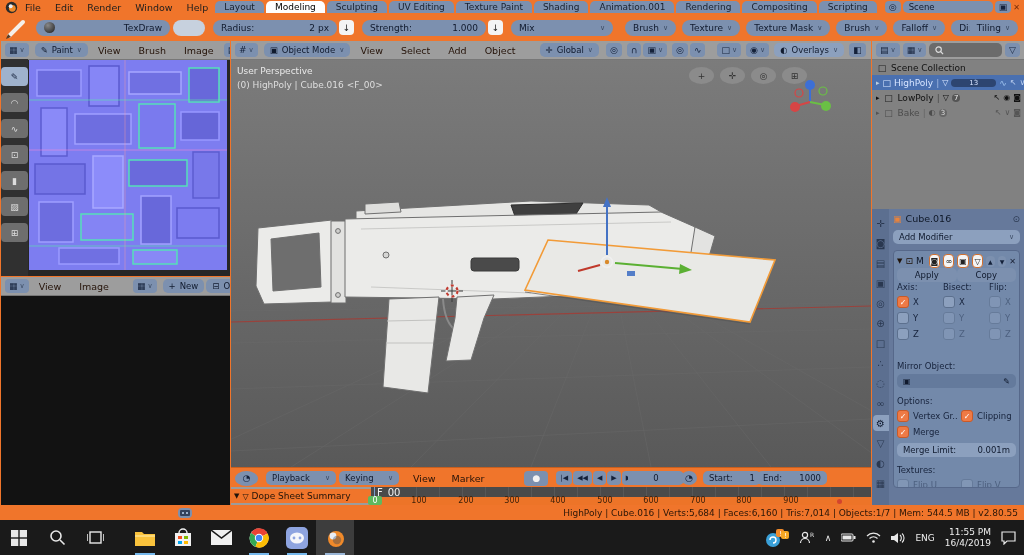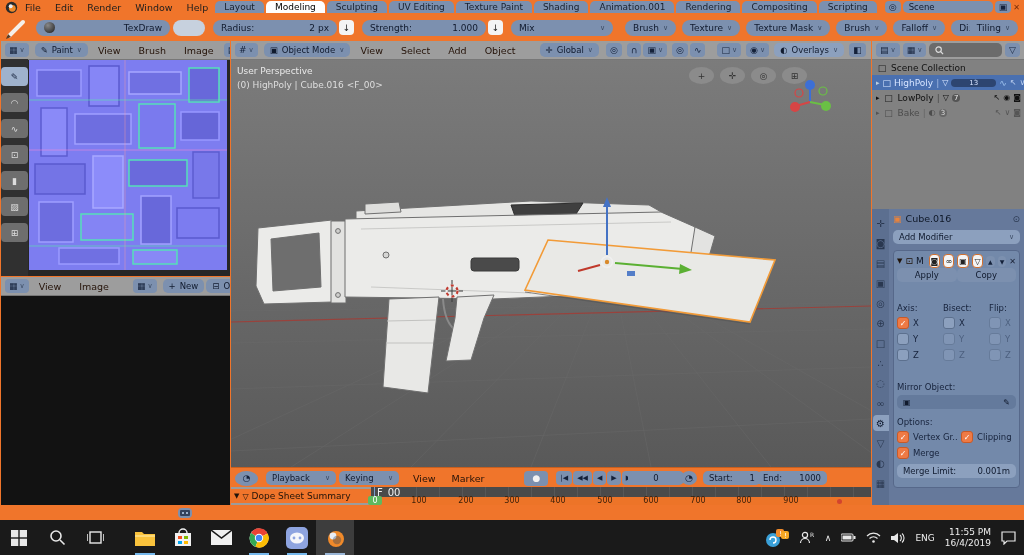--- a/index.html
+++ b/index.html
@@ -523,21 +523,21 @@
         <span class="whitebtn" style="width:12px;height:12px;font-size:8px;border:1px solid #d07030;margin-left:0">▣</span>
         <span class="whitebtn" style="width:12px;height:12px;font-size:8px;border:1px solid #d07030;margin-left:0">▽</span>
         <span class="iconbtn" style="margin-left:auto;width:11px;height:11px;font-size:6px;padding:0">▲</span>
         <span class="iconbtn" style="width:11px;height:11px;font-size:6px;padding:0">▼</span>
         <span style="font-size:8px;color:#1c2438">✕</span>
       </div>
       <div class="row" style="margin-top:0;gap:0">
         <span class="pill sm" style="flex:1">Apply</span>
         <span class="pill sm" style="flex:1">Copy</span>
       </div>
-      <div class="row" style="margin-top:21px">
+      <div class="row" style="margin-top:0">
         <span class="plabel" style="width:46px">Axis:</span>
         <span class="plabel" style="width:46px">Bisect:</span>
         <span class="plabel">Flip:</span>
       </div>
       <div class="row" style="margin-top:4px">
         <span class="row" style="width:46px;gap:4px">
             <span class="cb on">✓</span>
             <span class="plabel">X</span>
           </span>
         <span class="row" style="width:46px;gap:4px">
@@ -617,20 +617,21 @@
 </div>
 
 <div class="abs row" style="left:0;top:505px;width:1024px;height:15px;background:#F0752B">
   <span class="iconbtn" style="margin-left:178px;height:10px;width:14px;padding:0">
     <svg width="10" height="6" viewBox="0 0 10 6">
         <rect width="10" height="6" rx="1" fill="#33425c"></rect>
         <rect x="2" y="2" width="2" height="2" fill="#9db1cc"></rect>
         <rect x="6" y="2" width="2" height="2" fill="#9db1cc"></rect>
       </svg>
   </span>
+  <span style="margin-left:auto;margin-right:6px;font-size:9px;color:#2a1608">HighPoly | Cube.016 | Verts:5,684 | Faces:6,160 | Tris:7,014 | Objects:1/7 | Mem: 544.5 MB | v2.80.55</span>
 </div>
 
 <div class="abs row" style="left:0;top:520px;width:1024px;height:35px;background:#1A1A1A">
   <span class="tapp">
     <svg width="16" height="16" viewBox="0 0 16 16">
         <rect x="0" y="0" width="7.3" height="7.3" fill="#e8e8e8"></rect>
         <rect x="8.7" y="0" width="7.3" height="7.3" fill="#e8e8e8"></rect>
         <rect x="0" y="8.7" width="7.3" height="7.3" fill="#e8e8e8"></rect>
         <rect x="8.7" y="8.7" width="7.3" height="7.3" fill="#e8e8e8"></rect>
       </svg>

